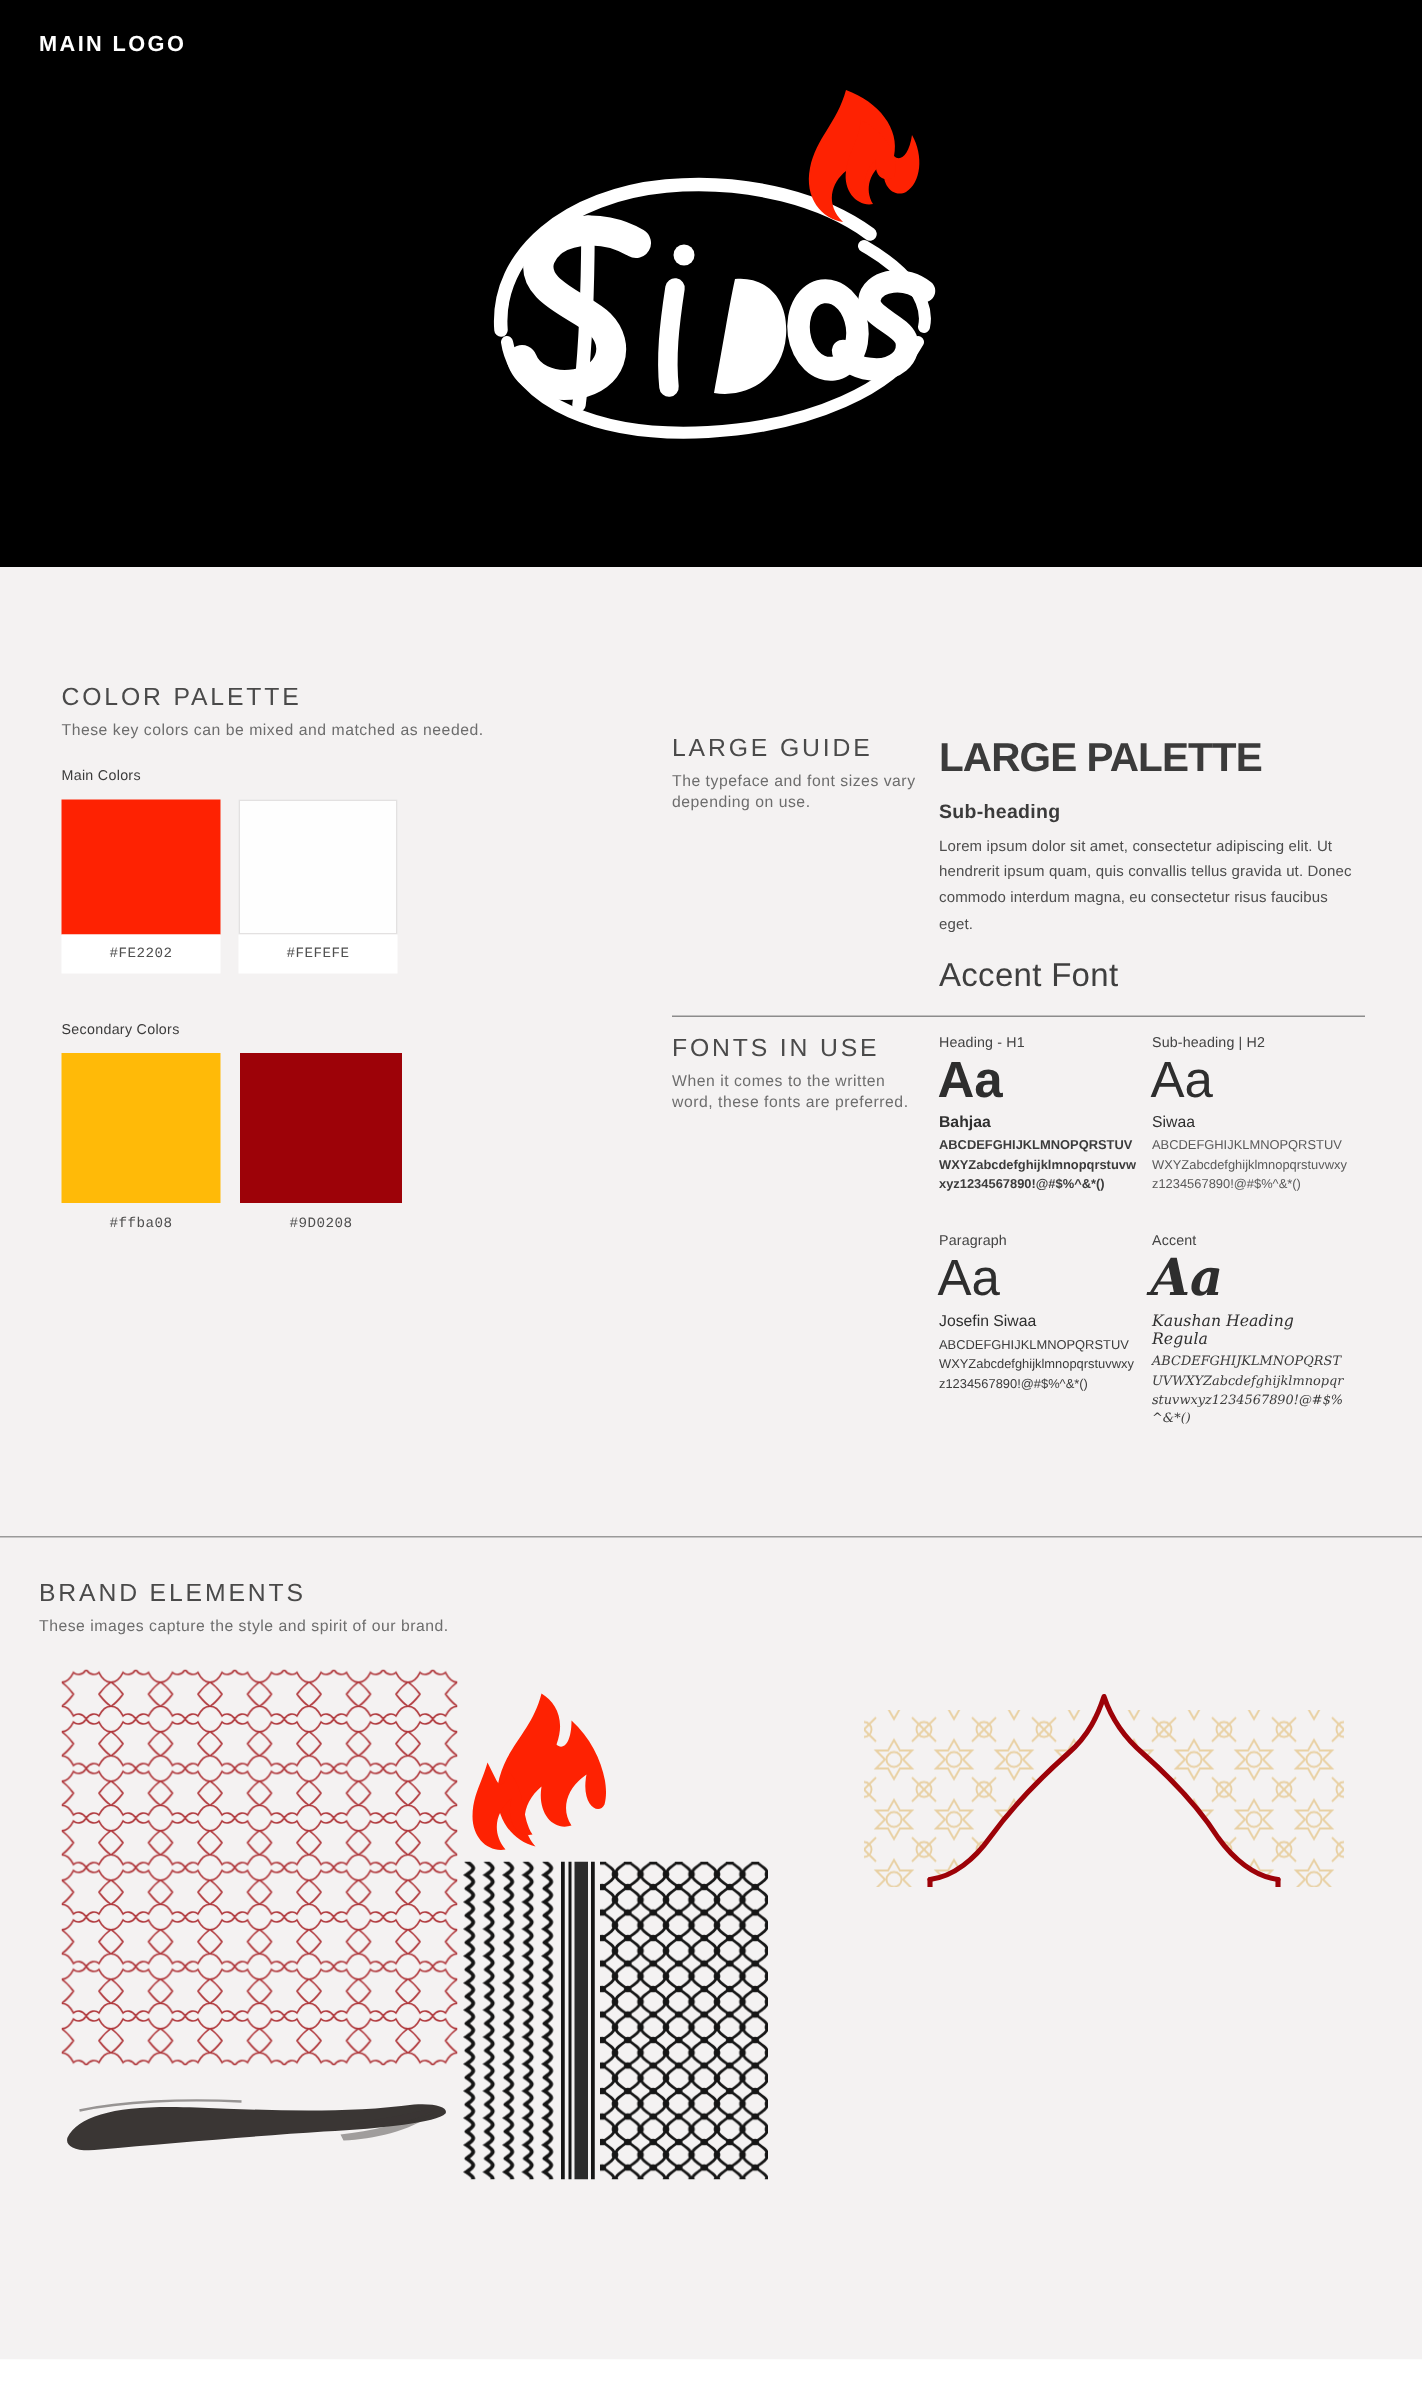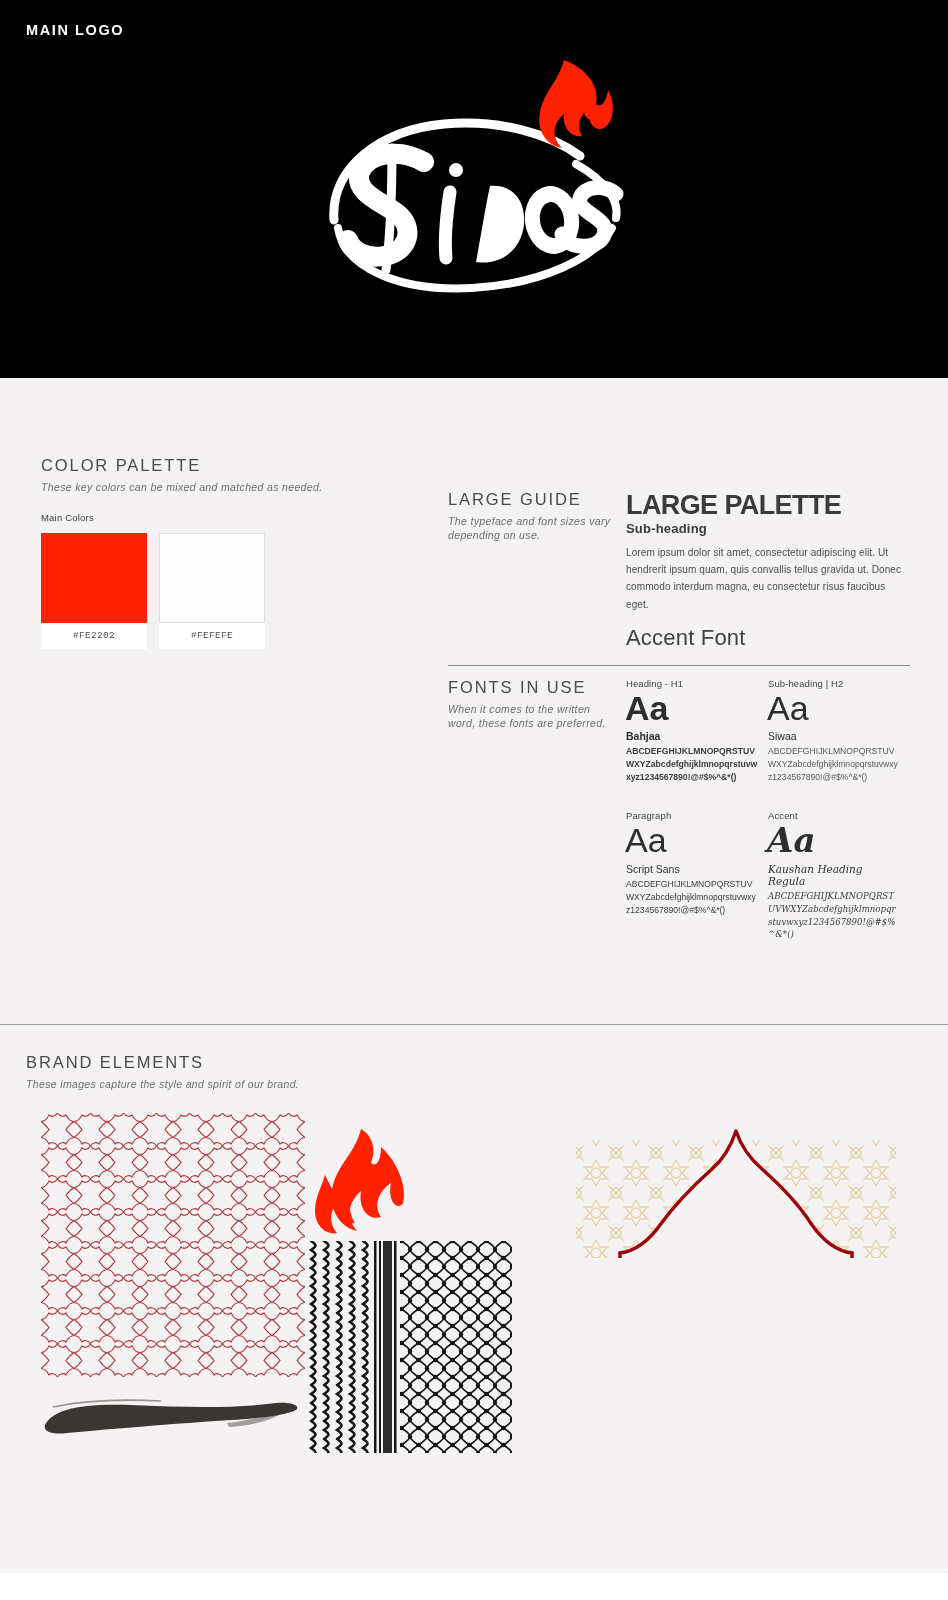--- a/index.html
+++ b/index.html
@@ -41,21 +41,20 @@
     font-weight: 500;
     letter-spacing: 1.9px;
     color: #4a4a4a;
   }
   .sect-sub {
     font-size: 10.5px;
     color: #6d6d6d;
     letter-spacing: 0.35px;
     margin-top: 5px;
     line-height: 1.35;
-    font-style: italic;
   }
   .grp-label {
     font-size: 9.5px;
     font-weight: 400;
     color: #3b3b3b;
     letter-spacing: 0.2px;
   }
 
   
   .body-sect { position: relative; padding: 0 0 40px 0; }
@@ -88,21 +87,21 @@
   .large-heading {
     font-size: 27px;
     font-weight: 700;
     color: #3b3b3b;
     letter-spacing: -0.6px;
   }
   .sub-heading {
     font-size: 13px;
     font-weight: 700;
     color: #3b3b3b;
-    margin-top: 0;
+    margin-top: 12px;
     letter-spacing: 0.2px;
   }
   .para-demo {
     font-size: 10px;
     color: #4d4d4d;
     line-height: 1.72;
     margin-top: 8px;
     letter-spacing: 0.1px;
   }
   .accent-font {
@@ -212,20 +211,33 @@
             <span class="chip" style="background:#FE2202;"></span>
             <div class="cap">#FE2202</div>
           </div>
           <div class="swatch">
             <span class="chip bordered" style="background:#FEFEFE;"></span>
             <div class="cap">#FEFEFE</div>
           </div>
         </div>
       </div>
 
+      <div class="sec-wrap">
+        <div class="grp-label">Secondary Colors</div>
+        <div class="swatch-row">
+          <div class="swatch sec">
+            <span class="chip" style="background:#ffba08;"></span>
+            <div class="cap">#ffba08</div>
+          </div>
+          <div class="swatch sec w2">
+            <span class="chip" style="background:#9D0208;"></span>
+            <div class="cap">#9D0208</div>
+          </div>
+        </div>
+      </div>
     </div>
 
     <div class="fonts-col">
 
       <div class="fg-row">
         <div class="fg-left">
           <div class="sect-title">LARGE GUIDE</div>
           <div class="sect-sub">The typeface and font sizes vary depending on use.</div>
         </div>
         <div class="fg-right">
@@ -255,21 +267,21 @@
           <div class="spec">
             <div class="spec-kicker">Sub-heading | H2</div>
             <div class="spec-aa light">Aa</div>
             <div class="spec-name">Siwaa</div>
             <div class="spec-glyphs light">ABCDEFGHIJKLMNOPQRSTUVWXYZabcdefghijklmnopqrstuvwxyz1234567890!@#$%^&amp;*()</div>
           </div>
 
           <div class="spec">
             <div class="spec-kicker">Paragraph</div>
             <div class="spec-aa light">Aa</div>
-            <div class="spec-name">Script Sans</div>
+            <div class="spec-name">Josefin Siwaa</div>
             <div class="spec-glyphs">ABCDEFGHIJKLMNOPQRSTUVWXYZabcdefghijklmnopqrstuvwxyz1234567890!@#$%^&amp;*()</div>
           </div>
 
           <div class="spec">
             <div class="spec-kicker">Accent</div>
             <div class="spec-aa italic">Aa</div>
             <div class="spec-name italic">Kaushan Heading Regula</div>
             <div class="spec-glyphs italic">ABCDEFGHIJKLMNOPQRSTUVWXYZabcdefghijklmnopqrstuvwxyz1234567890!@#$%^&amp;*()</div>
           </div>
 

